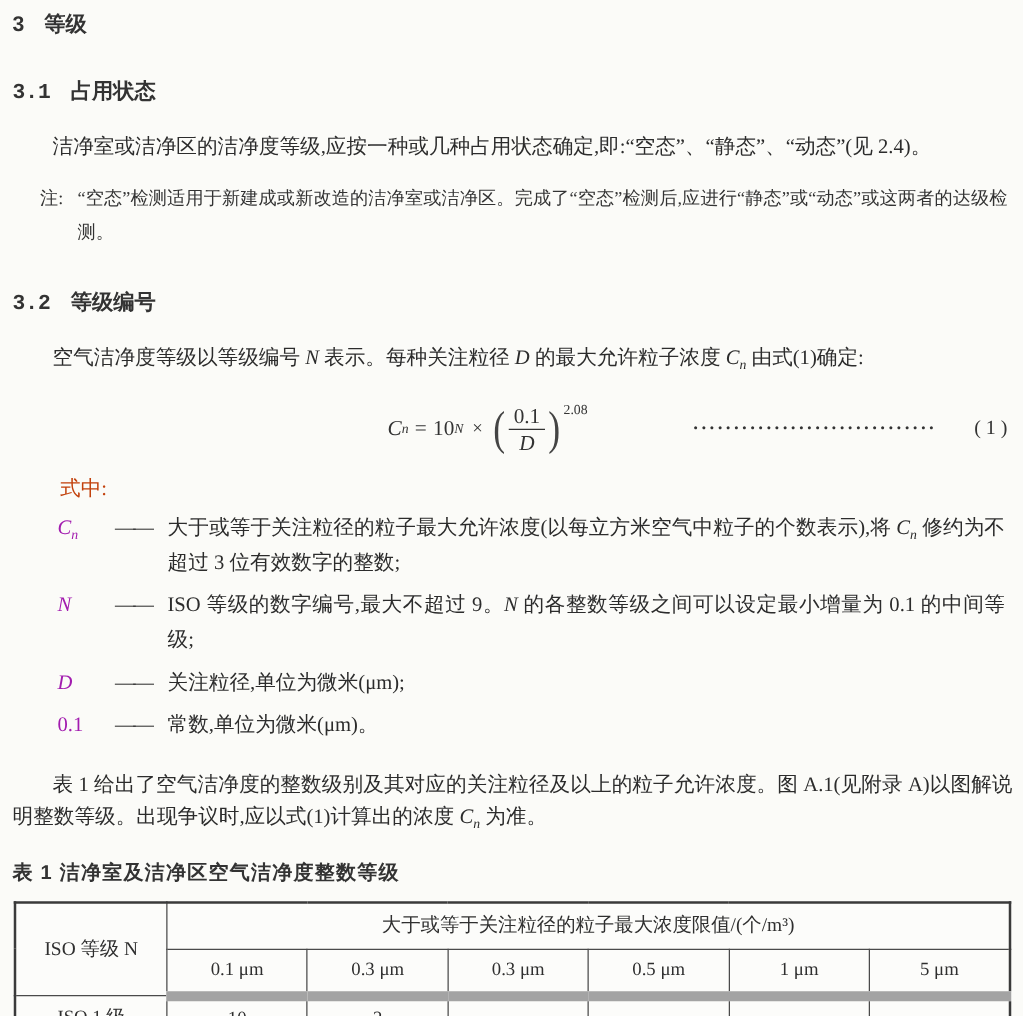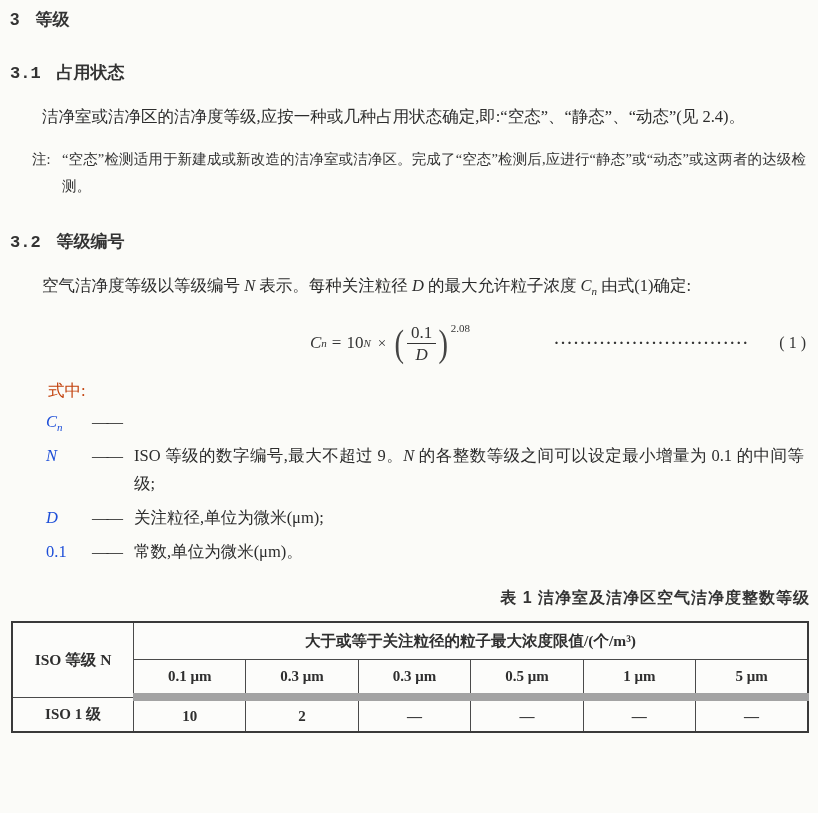--- a/index.html
+++ b/index.html
@@ -34,29 +34,29 @@
   .f-paren{font-size:38px;font-weight:400;color:#444;transform:scaleX(.75);line-height:0;}
   .f-frac{display:inline-flex;flex-direction:column;align-items:center;line-height:1.25;margin:0 1px;}
   .f-num{border-bottom:1px solid #333;padding:0 4px;}
   sup.f-sup{font-size:11px;line-height:0;font-style:italic;}
   sup.f-exp{font-style:normal;position:relative;top:-15px;left:1px;}
   .f-leader{flex:1;margin-left:85px;overflow:hidden;white-space:nowrap;letter-spacing:1.5px;font-size:15px;color:#333;font-weight:700;}
   .f-eqno{flex:0 0 auto;font-size:16px;color:#333;padding-right:4px;}
   
   .where{margin:10px 0 2px 38px;color:#c2410c;}
   .def-row{display:grid;grid-template-columns:46px 42px 1fr;margin-left:36px;margin-top:6px;line-height:1.7;align-items:baseline;}
-  .def-term{color:#1d4ed8;}
+  .def-term{color:#a21caf;}
   .def-dash{color:#2c2c2c;letter-spacing:-2px;}
   .def-text{text-align:justify;padding-right:6px;color:#2c2c2c;}
   
-  .tbl-title{margin-top:22px;text-align:right;font-size:16px;letter-spacing:1px;}
+  .tbl-title{margin-top:22px;text-align:left;font-size:16px;letter-spacing:1px;}
   table{border-collapse:collapse;margin:12px auto 0 auto;width:798px;table-layout:fixed;background:#fcfcfa;}
   table,th,td{border:1px solid #4a4a4a;}
   table{border-width:2px;border-color:#3a3a3a;}
-  th,td{font-weight:700;text-align:center;color:#2f2f2f;padding:0;}
+  th,td{font-weight:400;text-align:center;color:#2f2f2f;padding:0;}
   th.col0{width:120px;font-size:15.5px;}
   .hdr-span{height:36px;font-size:15.5px;}
   .hdr-size th{height:33px;font-size:15px;border-bottom:8px solid #a3a3a3;}
   td{height:30px;font-size:15px;}
   td.rowlabel{font-size:15px;}
 </style>
 </head>
 <body>
 
 <div class="page">
@@ -104,40 +104,42 @@
     </span>
     <span class="f-leader">······························</span>
     <span class="f-eqno">( 1 )</span>
   </div>
 
   <div class="where">式中:</div>
 
   <div class="def-row">
     <span class="def-term var"><span>C</span><sub class="vsub">n</sub></span>
     <span class="def-dash">——</span>
+    <span class="def-text"><span>大于或等于关注粒径的粒子最大允许浓度(以每立方米空气中粒子的个数表示),将 </span><span class="var">C</span><sub class="vsub">n</sub><span> 修约为不超过 3 位有效数字的整数;</span></span>
   </div>
 
   <div class="def-row">
     <span class="def-term var">N</span>
     <span class="def-dash">——</span>
     <span class="def-text"><span>ISO 等级的数字编号,最大不超过 9。</span><span class="var">N</span><span> 的各整数等级之间可以设定最小增量为 0.1 的中间等级;</span></span>
   </div>
 
   <div class="def-row">
     <span class="def-term var">D</span>
     <span class="def-dash">——</span>
     <span class="def-text">关注粒径,单位为微米(μm);</span>
   </div>
 
   <div class="def-row">
     <span class="def-term">0.1</span>
     <span class="def-dash">——</span>
     <span class="def-text">常数,单位为微米(μm)。</span>
   </div>
 
+  <p class="para"><span>表 1 给出了空气洁净度的整数级别及其对应的关注粒径及以上的粒子允许浓度。图 A.1(见附录 A)以图解说明整数等级。出现争议时,应以式(1)计算出的浓度 </span><span class="var">C</span><sub class="vsub">n</sub><span> 为准。</span></p>
 
   <div class="tbl-title hd">表 1  洁净室及洁净区空气洁净度整数等级</div>
 
   <table>
     <thead>
       <tr>
         <th class="col0" rowspan="2">ISO 等级 N</th>
         <th class="hdr-span" colspan="6">大于或等于关注粒径的粒子最大浓度限值/(个/m³)</th>
       </tr>
       <tr class="hdr-size">

